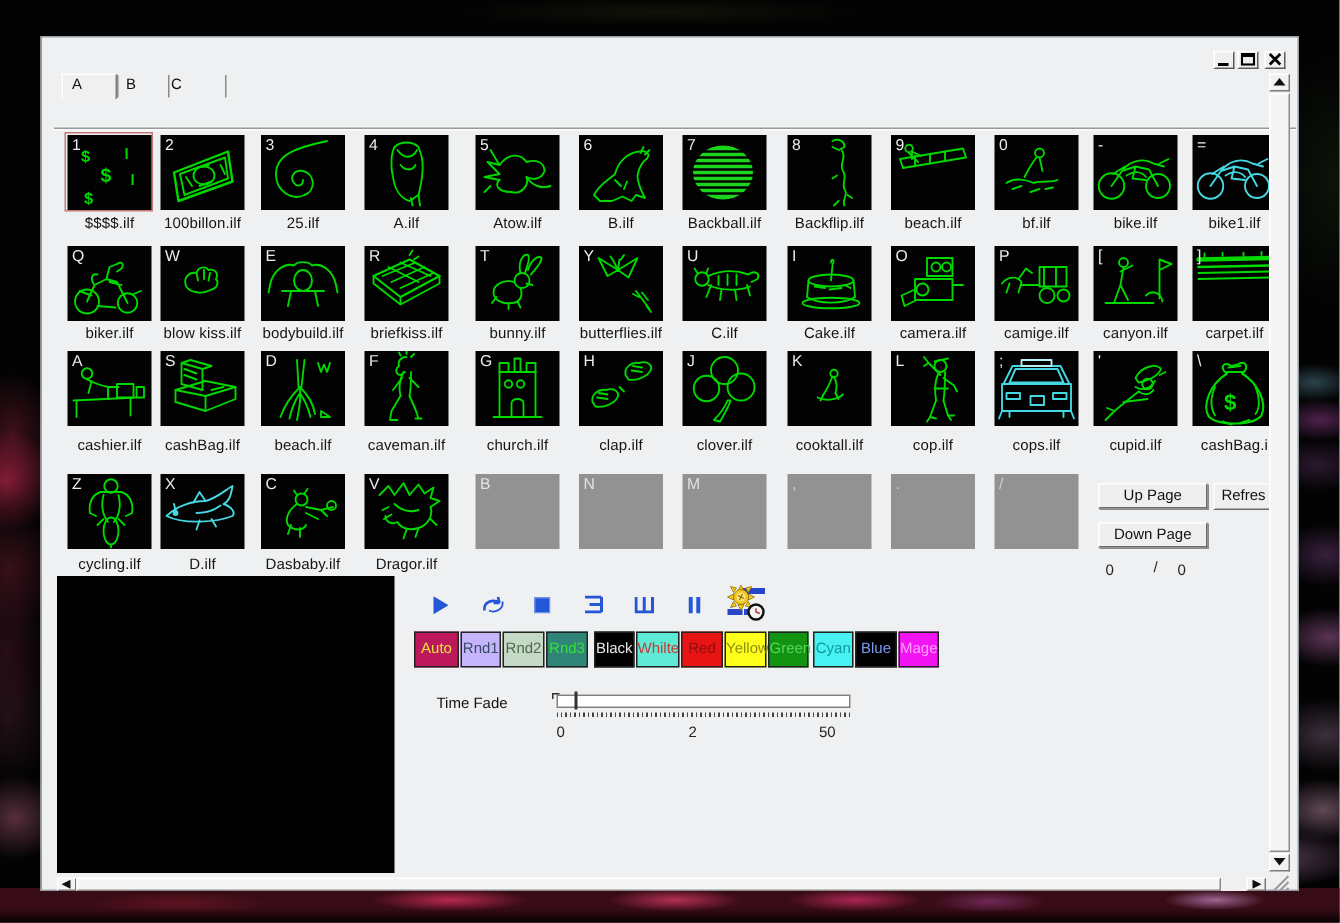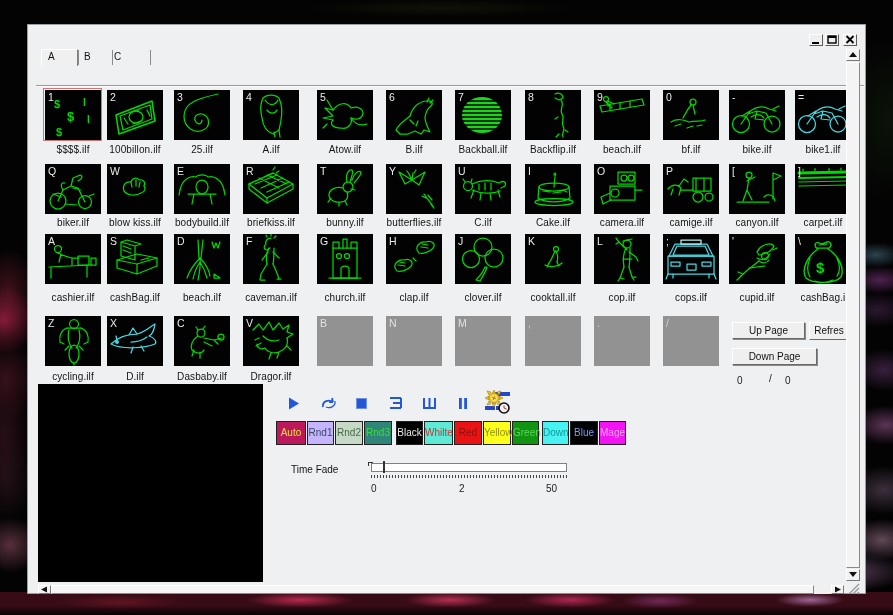--- a/index.html
+++ b/index.html
@@ -510,21 +510,21 @@
       </div>
 <div class="gh" style="left:560px;top:287px">
         <span class="k g" style="color:#cfcfcf">.</span>
       </div>
 <div class="gh" style="left:629px;top:287px">
         <span class="k g" style="color:#cfcfcf">/</span>
       </div>
 
   <div class="btn" style="left:698px;top:293px;width:73px;height:17px;line-height:15px">Up Page</div>
   <div class="btn" style="left:775px;top:293px;width:37px;height:18px;line-height:16px;overflow:hidden;border-right:none;box-shadow:none"><span style="margin-left:2px">Refres</span></div>
-  <div class="btn" style="left:698px;top:319px;width:85px;height:17px;line-height:15px">Down Page</div>
+  <div class="btn" style="left:698px;top:319px;width:73px;height:17px;line-height:15px">Down Page</div>
   <div class="num" style="left:703px;top:346px">0</div>
   <div class="num" style="left:735px;top:344px">/</div>
   <div class="num" style="left:751px;top:346px">0</div>
 
   <div style="position:absolute;left:4px;top:355px;width:225px;height:198px;background:#000"></div>
 
 <svg style="position:absolute;left:254px;top:368px" width="12" height="13">
         <polygon points="1,0.5 11,6.5 1,12.5" fill="#2457d8"></polygon>
       </svg>
 <svg style="position:absolute;left:287px;top:368px" width="16" height="13" fill="none" stroke="#2457d8" stroke-width="1.8">
@@ -566,21 +566,21 @@
 </svg>
 <div class="cbt" style="left:242px;width:30px;background:#be185d;color:#e8e438">Auto</div>
 <div class="cbt" style="left:273px;width:27px;background:#c4b5fd;color:#3a4a66">Rnd1</div>
 <div class="cbt" style="left:301px;width:28px;background:#c6d9c6;color:#4a6a4a">Rnd2</div>
 <div class="cbt" style="left:330px;width:28px;background:#2f8577;color:#35e035">Rnd3</div>
 <div class="cbt" style="left:362px;width:27px;background:#000000;color:#e8e8e8">Black</div>
 <div class="cbt" style="left:390px;width:29px;background:#5eead4;color:#c23a3a">Whilte</div>
 <div class="cbt" style="left:420px;width:28px;background:#e81414;color:#8c1010">Red</div>
 <div class="cbt" style="left:449px;width:28px;background:#ffff1c;color:#8f8f10">Yellow</div>
 <div class="cbt" style="left:478px;width:27px;background:#129312;color:#58d858">Green</div>
-<div class="cbt" style="left:508px;width:27px;background:#49f2f2;color:#0f9a9a">Down</div>
+<div class="cbt" style="left:508px;width:27px;background:#49f2f2;color:#0f9a9a">Cyan</div>
 <div class="cbt" style="left:536px;width:28px;background:#000000;color:#7a9af0">Blue</div>
 <div class="cbt" style="left:565px;width:27px;background:#f214f2;color:#ffa0ff">Mage</div>
 
   <div class="num" style="left:257px;top:435px;color:#111">Time Fade</div>
   <div style="position:absolute;left:337px;top:434px;width:196px;height:9px;background:#fff;border:1px solid #808080"></div>
   <div style="position:absolute;left:334px;top:433px;width:5px;height:4px;border-left:1.5px solid #333;border-top:1.5px solid #333"></div>
   <div style="position:absolute;left:349px;top:432px;width:1.5px;height:12px;background:#333"></div>
   <div class="tick"></div>
   <div class="num" style="left:337px;top:454px">0</div>
   <div class="num" style="left:425px;top:454px">2</div>

